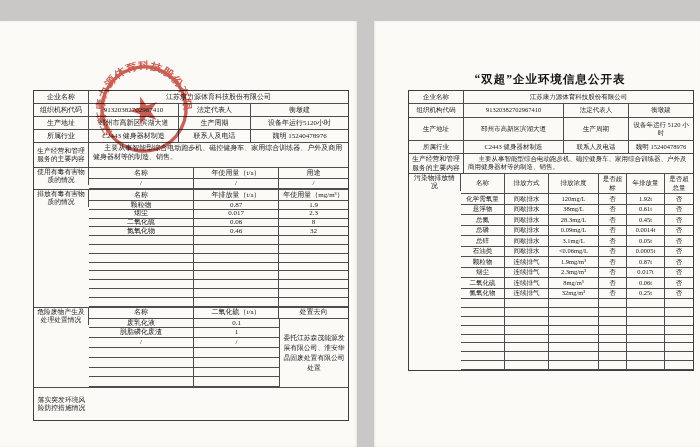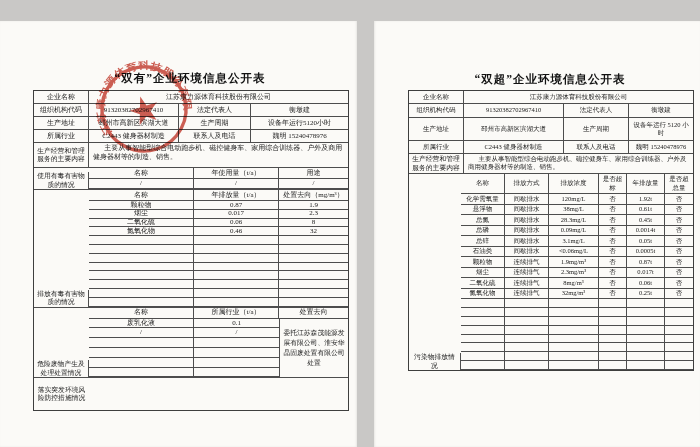--- a/index.html
+++ b/index.html
@@ -48,21 +48,21 @@
   .h13{height:13px;}
   .h14{height:14px;}
   .h23{height:23px;}
   .h25{height:25px;}
   .h20{height:20px;}
   .h32{height:32px;}
   .h11{height:11px;}
   .left-al{justify-content:flex-start;text-align:left;padding:1px 4px;display:block;}
   .indent{text-indent:1.6em;}
   .seclab{font-size:6.8px;}
-  .sec{align-items:flex-end;}
+  .sec{align-items:flex-start;}
   .seccontent{flex:1;display:flex;flex-direction:column;}
   .srow-h{display:flex;box-sizing:border-box;border-bottom:1px solid #4d4d4d;}
   .t-usage .srow{height:10px;}
   .t-emis .srow{height:8.8px;}
   .t-haz .srow{height:9.8px;}
   .t-poll .srow{height:10.5px;}
   .t-poll .srow.empty{height:8.9px;}
   .hazbody{display:flex;flex:1;}
   .hazrows{display:flex;flex-direction:column;}
   .disposal{
@@ -71,21 +71,20 @@
     padding:2px 3px;line-height:1.45;font-size:6.8px;
   }
   .stamp{position:absolute;mix-blend-mode:multiply;pointer-events:none;}
   #stamp-left{left:96px;top:40px;transform:rotate(-17deg);}
   .stamp text{font-family:"Liberation Serif","DejaVu Serif",serif;font-weight:bold;}
 </style>
 </head>
 <body>
 
 <div class="page" id="page-left">
-  <div class="doc-title" id="title-left">“双有”企业环境信息公开表</div>
 
   <div class="table" id="table-left">
     <div class="irow h13">
       <div class="ic w55">企业名称</div>
       <div class="ic grow">江苏康力源体育科技股份有限公司</div>
     </div>
     <div class="irow h13">
       <div class="ic w55">组织机构代码</div>
       <div class="ic w90">91320382702967410</div>
       <div class="ic w72">法定代表人</div>
@@ -125,21 +124,21 @@
           </div>
       </div>
     </div>
 
     <div class="sec">
       <div class="seclab w55">排放有毒有害物质的情况</div>
       <div class="seccontent">
         <div class="srow-h h11">
           <div class="scell w105">名称</div>
           <div class="scell w85">年排放量（t/a）</div>
-          <div class="scell grow">处置去向（mg/m³）</div>
+          <div class="scell grow">年使用量（mg/m³）</div>
         </div>
         <div class="t-emis">
             <div class="srow">
               <div class="scell" style="width: 105px; flex: 0 0 auto;">颗粒物</div>
               <div class="scell" style="width: 85px; flex: 0 0 auto;">0.87</div>
               <div class="scell" style="flex: 1 1 0%;">1.9</div>
             </div>
             <div class="srow">
               <div class="scell" style="width: 105px; flex: 0 0 auto;">烟尘</div>
               <div class="scell" style="width: 85px; flex: 0 0 auto;">0.017</div>
@@ -197,28 +196,32 @@
             </div>
           </div>
       </div>
     </div>
 
     <div class="sec">
       <div class="seclab w55">危险废物产生及处理处置情况</div>
       <div class="seccontent">
         <div class="srow-h h11">
           <div class="scell w105">名称</div>
-          <div class="scell w85">所属行业（t/a）</div>
+          <div class="scell w85">二氧化硫（t/a）</div>
           <div class="scell grow">处置去向</div>
         </div>
         <div class="hazbody">
           <div class="hazrows t-haz">
               <div class="srow">
                 <div class="scell" style="width: 105px; flex: 0 0 auto;">废乳化液</div>
                 <div class="scell" style="width: 85px; flex: 0 0 auto;">0.1</div>
+              </div>
+              <div class="srow">
+                <div class="scell" style="width: 105px; flex: 0 0 auto;">脱脂磷化废渣</div>
+                <div class="scell" style="width: 85px; flex: 0 0 auto;">1</div>
               </div>
               <div class="srow">
                 <div class="scell" style="width: 105px; flex: 0 0 auto;">/</div>
                 <div class="scell" style="width: 85px; flex: 0 0 auto;">/</div>
               </div>
               <div class="srow empty">
                 <div class="scell" style="width: 105px; flex: 0 0 auto;"></div>
                 <div class="scell" style="width: 85px; flex: 0 0 auto;"></div>
               </div>
               <div class="srow empty">

